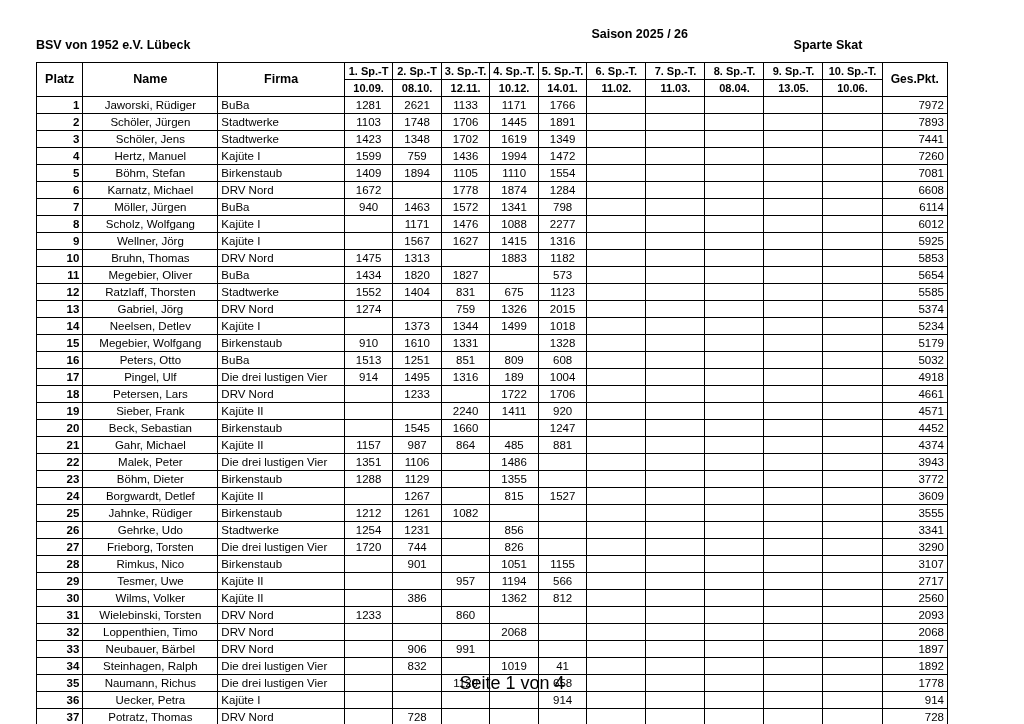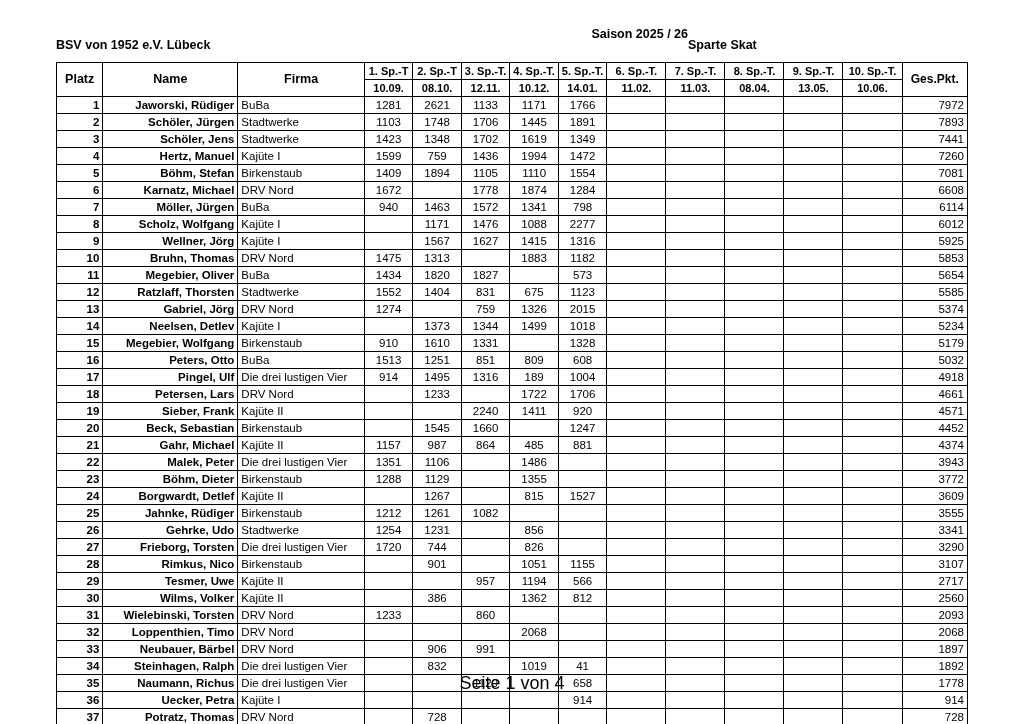--- a/index.html
+++ b/index.html
@@ -12,21 +12,21 @@
     background: #ffffff;
     font-family: "Liberation Sans", sans-serif;
     color: #000000;
     overflow: hidden;
   }
   .page {
     position: relative;
     width: 1024px;
     height: 724px;
     box-sizing: border-box;
-    padding: 26px 56px 0 56px;
+    padding: 26px 56px 0 36px;
   }
   .header-row {
     display: flex;
     align-items: flex-start;
     justify-content: space-between;
     font-size: 12.5px;
     font-weight: bold;
     margin-bottom: 10px;
   }
   .header-left {
@@ -34,21 +34,21 @@
     padding-top: 12px;
     white-space: nowrap;
   }
   .header-center {
     flex: 1;
     text-align: right;
     line-height: 1.35;
   }
   .header-right {
     width: 280px;
-    text-align: left;
+    text-align: center;
     padding-top: 12px;
     white-space: nowrap;
   }
   table.grid {
     border-collapse: collapse;
     table-layout: fixed;
     width: 912px;
     font-size: 11.5px;
   }
   table.grid th, table.grid td {
@@ -86,22 +86,22 @@
     vertical-align: middle;
     margin-top: 44px;
   }
   td.c-platz {
     text-align: right;
     font-weight: bold;
     font-size: 11.5px;
     padding-right: 4px;
   }
   td.c-name {
-    text-align: right;
-    font-weight: bold;
+    text-align: center;
+    font-weight: normal;
     font-size: 11.5px;
   }
   td.c-firma {
     text-align: left;
     font-size: 11.5px;
   }
   td.c-score {
     text-align: center;
     font-size: 11.5px;
   }

